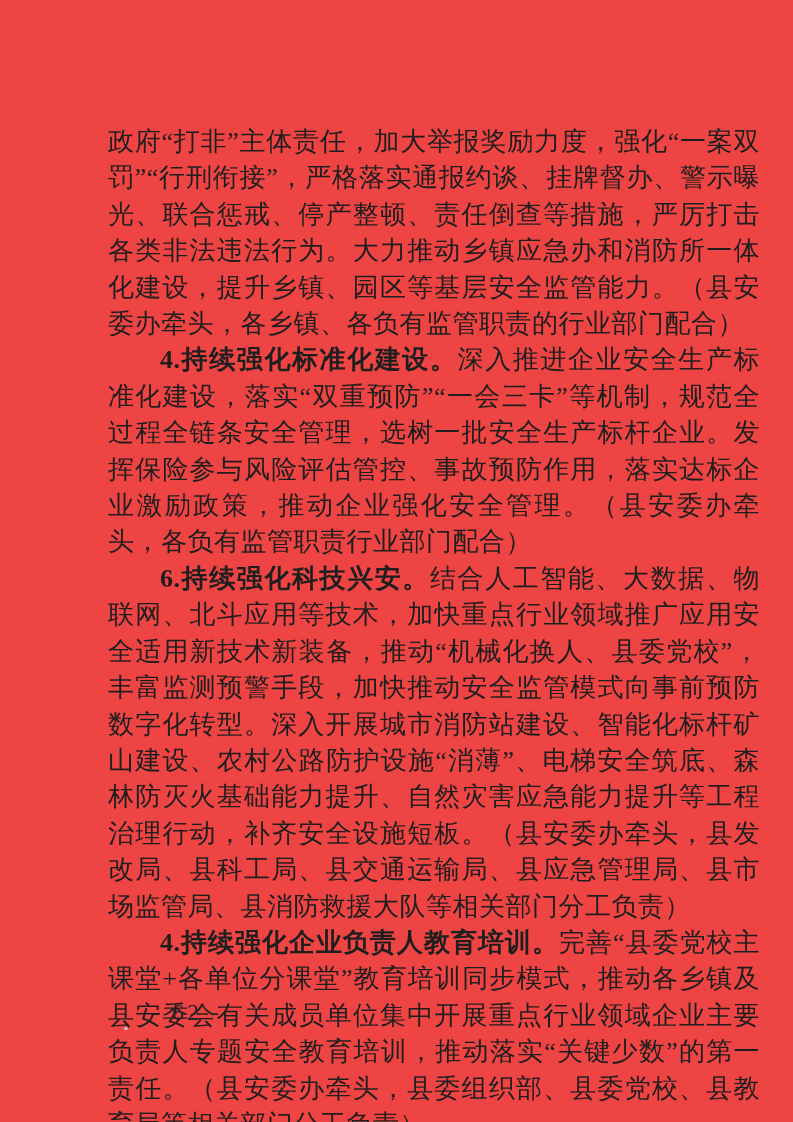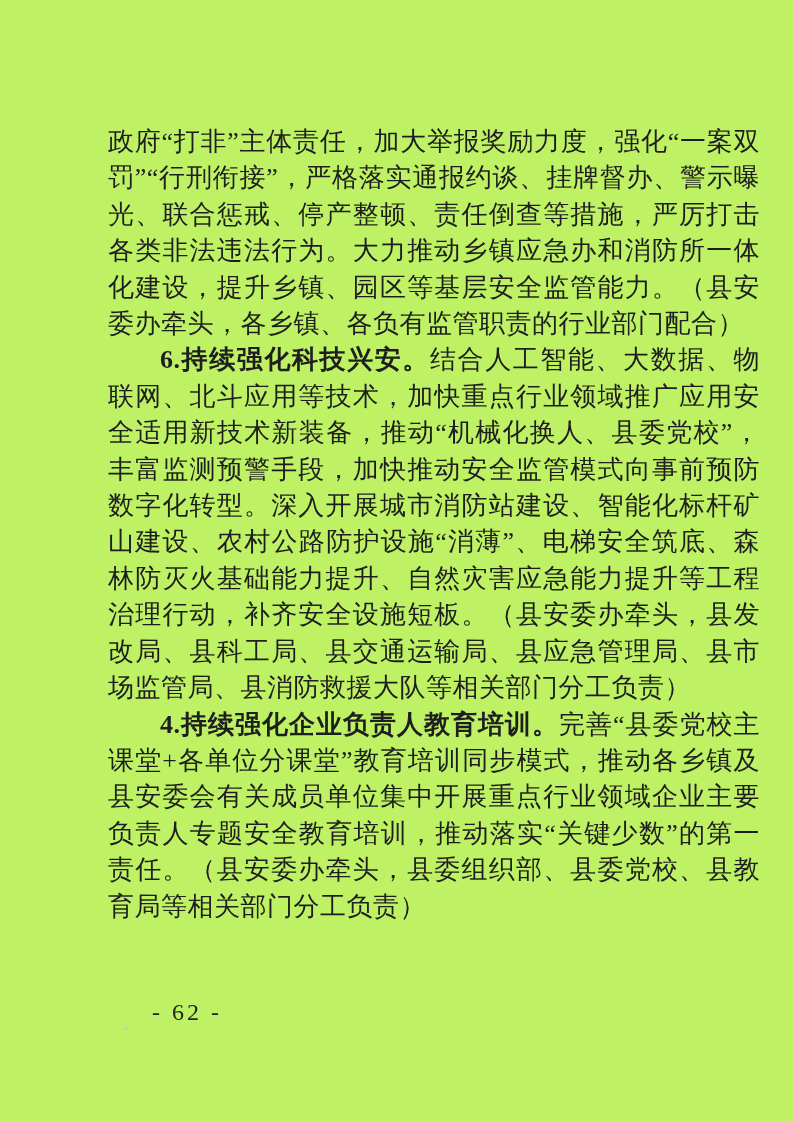--- a/index.html
+++ b/index.html
@@ -10,21 +10,21 @@
     width: 793px;
     height: 1122px;
     background: #ffffff;
     position: relative;
     overflow: hidden;
     font-family: "Liberation Serif", "DejaVu Serif", serif;
   }
   .page {
     position: absolute;
     inset: 0;
-    background: #bef264;
+    background: #ef4444;
     color: #1e1e1e;
   }
   .content {
     position: absolute;
     left: 108px;
     top: 124px;
     width: 652px;
   }
   .para {
     margin: 0;
@@ -58,18 +58,19 @@
     background: #c6c6c6;
     border-radius: 50%;
   }
 </style>
 </head>
 <body>
 
 <div class="page">
   <div class="content">
       <p class="para"><span class="seg">政府“打非”主体责任，加大举报奖励力度，强化“一案双罚”“行刑衔接”，严格落实通报约谈、挂牌督办、警示曝光、联合惩戒、停产整顿、责任倒查等措施，严厉打击各类非法违法行为。大力推动乡镇应急办和消防所一体化建设，提升乡镇、园区等基层安全监管能力。（县安委办牵头，各乡镇、各负有监管职责的行业部门配合）</span></p>
+      <p class="para indent"><span class="seg bold">4.持续强化标准化建设。</span><span class="seg">深入推进企业安全生产标准化建设，落实“双重预防”“一会三卡”等机制，规范全过程全链条安全管理，选树一批安全生产标杆企业。发挥保险参与风险评估管控、事故预防作用，落实达标企业激励政策，推动企业强化安全管理。（县安委办牵头，各负有监管职责行业部门配合）</span></p>
       <p class="para indent"><span class="seg bold">6.持续强化科技兴安。</span><span class="seg">结合人工智能、大数据、物联网、北斗应用等技术，加快重点行业领域推广应用安全适用新技术新装备，推动“机械化换人、县委党校”，丰富监测预警手段，加快推动安全监管模式向事前预防数字化转型。深入开展城市消防站建设、智能化标杆矿山建设、农村公路防护设施“消薄”、电梯安全筑底、森林防灭火基础能力提升、自然灾害应急能力提升等工程治理行动，补齐安全设施短板。（县安委办牵头，县发改局、县科工局、县交通运输局、县应急管理局、县市场监管局、县消防救援大队等相关部门分工负责）</span></p>
       <p class="para indent"><span class="seg bold">4.持续强化企业负责人教育培训。</span><span class="seg">完善“县委党校主课堂+各单位分课堂”教育培训同步模式，推动各乡镇及县安委会有关成员单位集中开展重点行业领域企业主要负责人专题安全教育培训，推动落实“关键少数”的第一责任。（县安委办牵头，县委组织部、县委党校、县教育局等相关部门分工负责）</span></p>
     </div>
   <div class="speck"></div>
   <div class="page-number">- 62 -</div>
 </div>
 
 </body></html>

